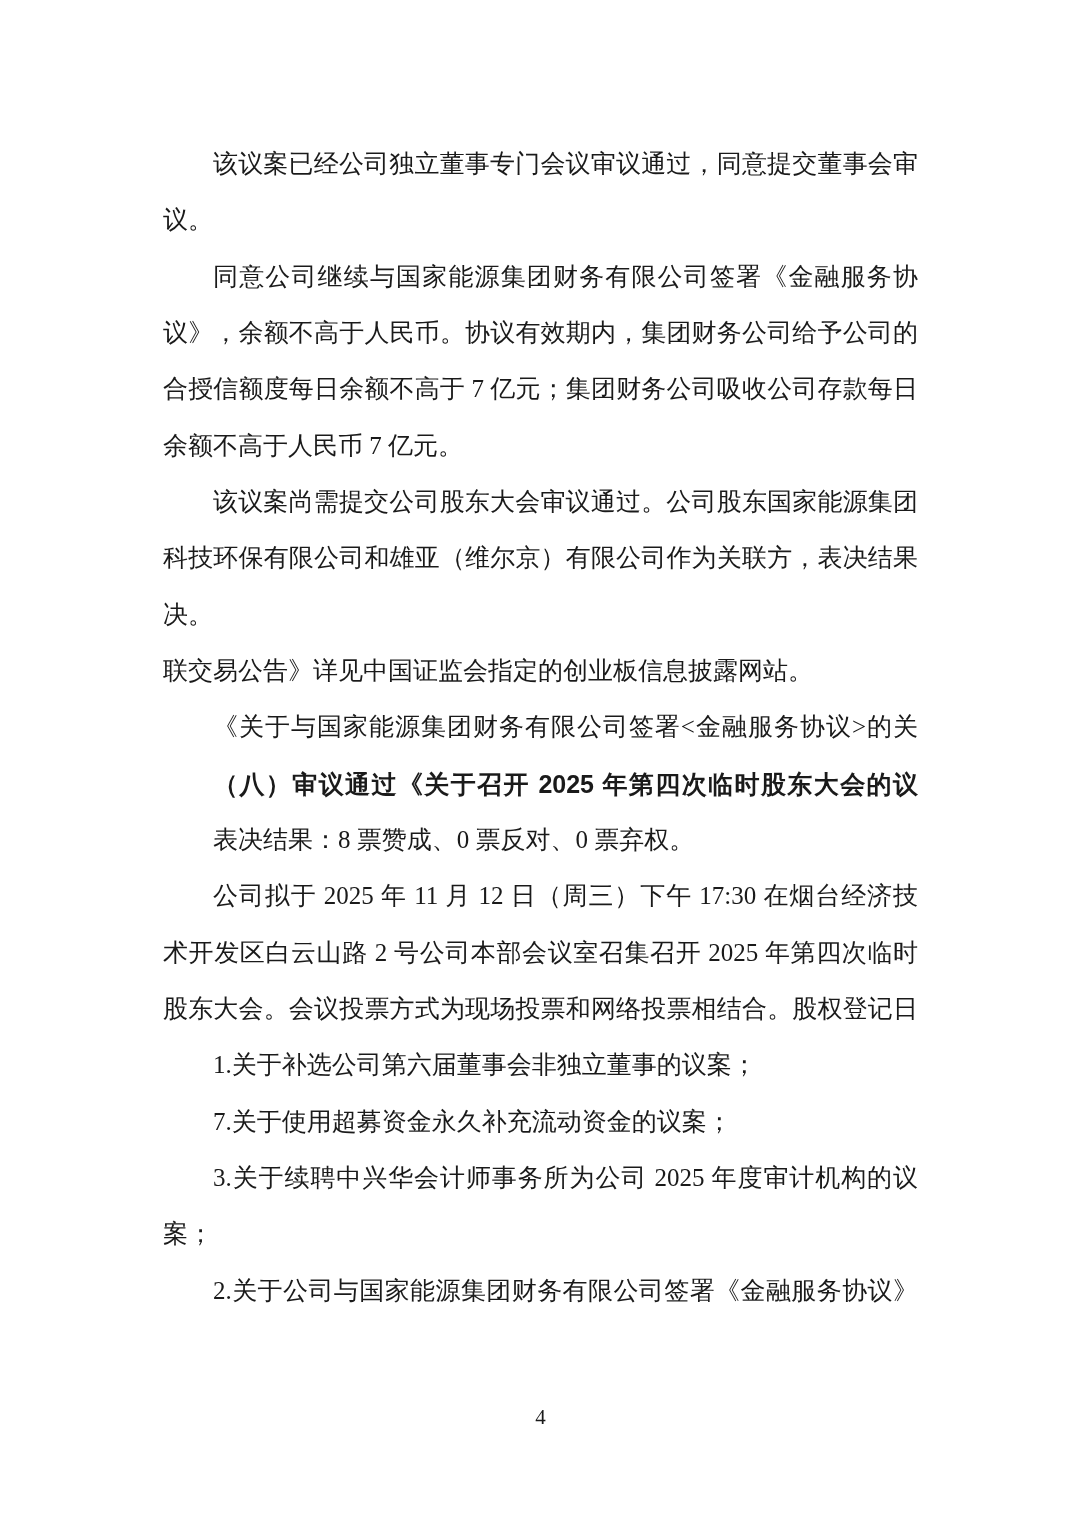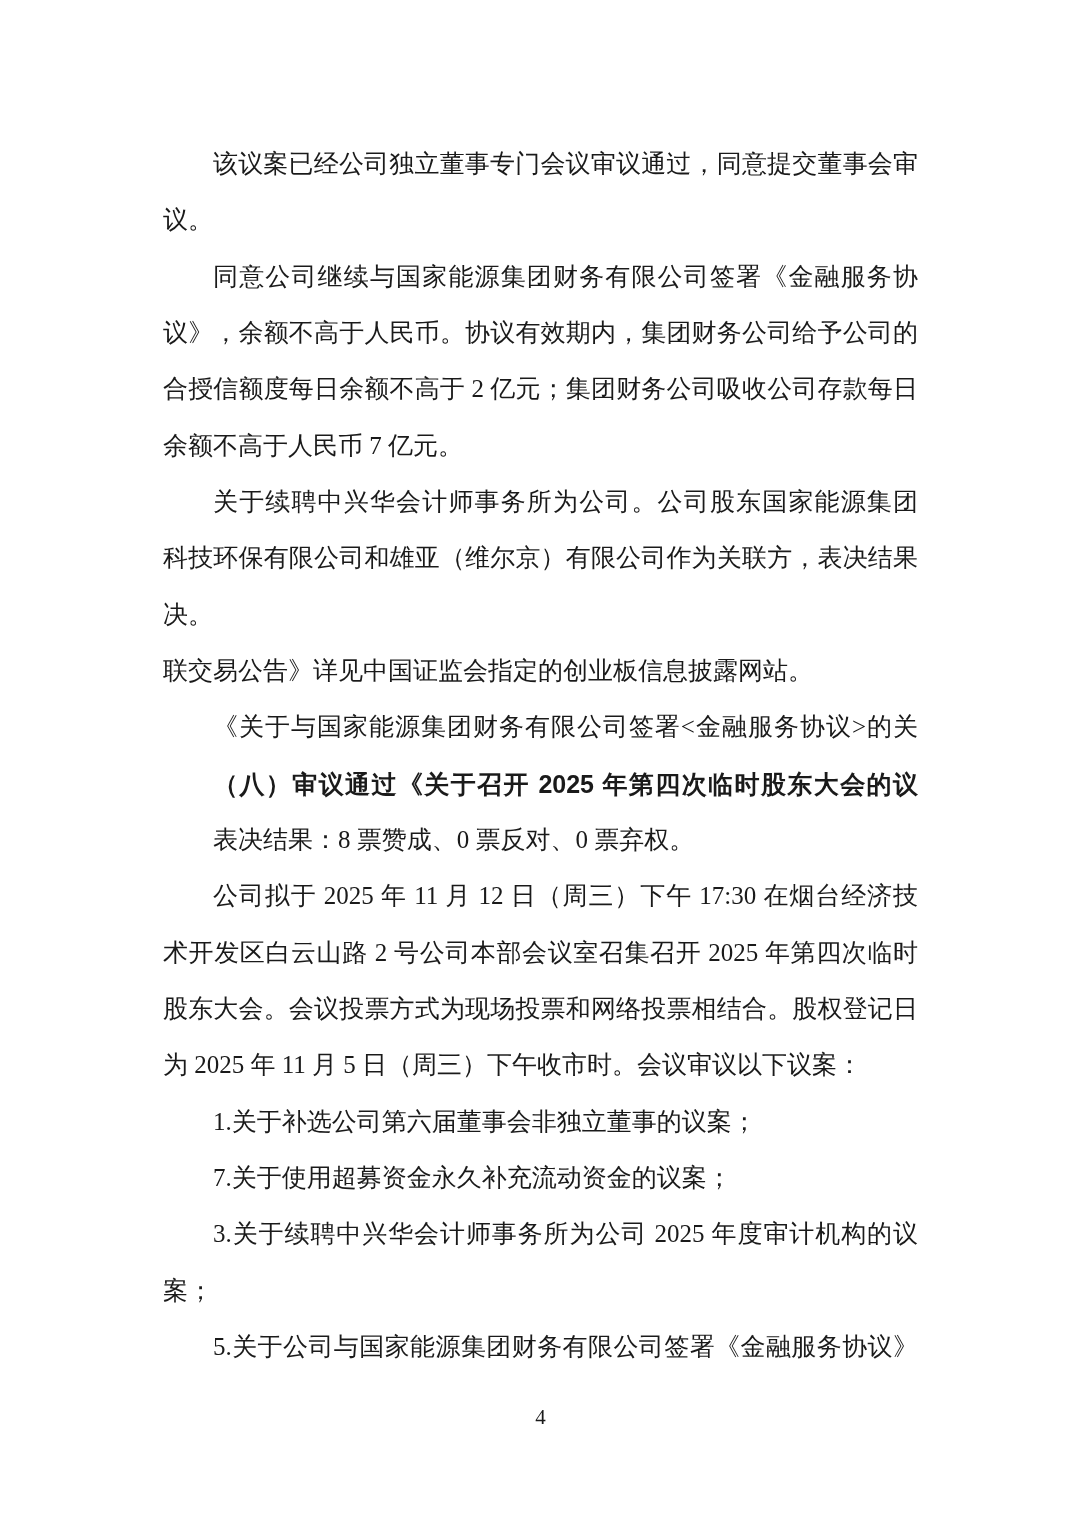--- a/index.html
+++ b/index.html
@@ -58,33 +58,32 @@
 </style>
 </head>
 <body>
 
 <div class="page">
   <div class="textblock">
     <div class="line ind jl">该议案已经公司独立董事专门会议审议通过，同意提交董事会审</div>
     <div class="line">议。</div>
     <div class="line ind jl">同意公司继续与国家能源集团财务有限公司签署《金融服务协</div>
     <div class="line jl">议》，余额不高于人民币。协议有效期内，集团财务公司给予公司的综</div>
-    <div class="line jl">合授信额度每日余额不高于 2 亿元；集团财务公司吸收公司存款每日</div>
+    <div class="line jl">合授信额度每日余额不高于 7 亿元；集团财务公司吸收公司存款每日</div>
     <div class="line">余额不高于人民币 7 亿元。</div>
-    <div class="line ind jl">关于续聘中兴华会计师事务所为公司。公司股东国家能源集团</div>
+    <div class="line ind jl">该议案尚需提交公司股东大会审议通过。公司股东国家能源集团</div>
     <div class="line jl">科技环保有限公司和雄亚（维尔京）有限公司作为关联方，表决结果</div>
     <div class="line">决。</div>
     <div class="line">联交易公告》详见中国证监会指定的创业板信息披露网站。</div>
     <div class="line ind jl">《关于与国家能源集团财务有限公司签署&lt;金融服务协议&gt;的关</div>
     <div class="line ind jl bold">（八）审议通过《关于召开 2025 年第四次临时股东大会的议案》</div>
     <div class="line ind">表决结果：8 票赞成、0 票反对、0 票弃权。</div>
     <div class="line ind jl">公司拟于 2025 年 11 月 12 日（周三）下午 17:30 在烟台经济技</div>
     <div class="line jl">术开发区白云山路 2 号公司本部会议室召集召开 2025 年第四次临时</div>
     <div class="line jl">股东大会。会议投票方式为现场投票和网络投票相结合。股权登记日</div>
-    <div class="line">为 2025 年 11 月 5 日（周三）下午收市时。会议审议以下议案：</div>
     <div class="line ind">1.关于补选公司第六届董事会非独立董事的议案；</div>
     <div class="line ind">7.关于使用超募资金永久补充流动资金的议案；</div>
     <div class="line ind jl">3.关于续聘中兴华会计师事务所为公司 2025 年度审计机构的议</div>
     <div class="line">案；</div>
-    <div class="line ind jl">5.关于公司与国家能源集团财务有限公司签署《金融服务协议》</div>
+    <div class="line ind jl">2.关于公司与国家能源集团财务有限公司签署《金融服务协议》</div>
   </div>
   <div class="pagenum">4</div>
 </div>
 
 </body></html>

